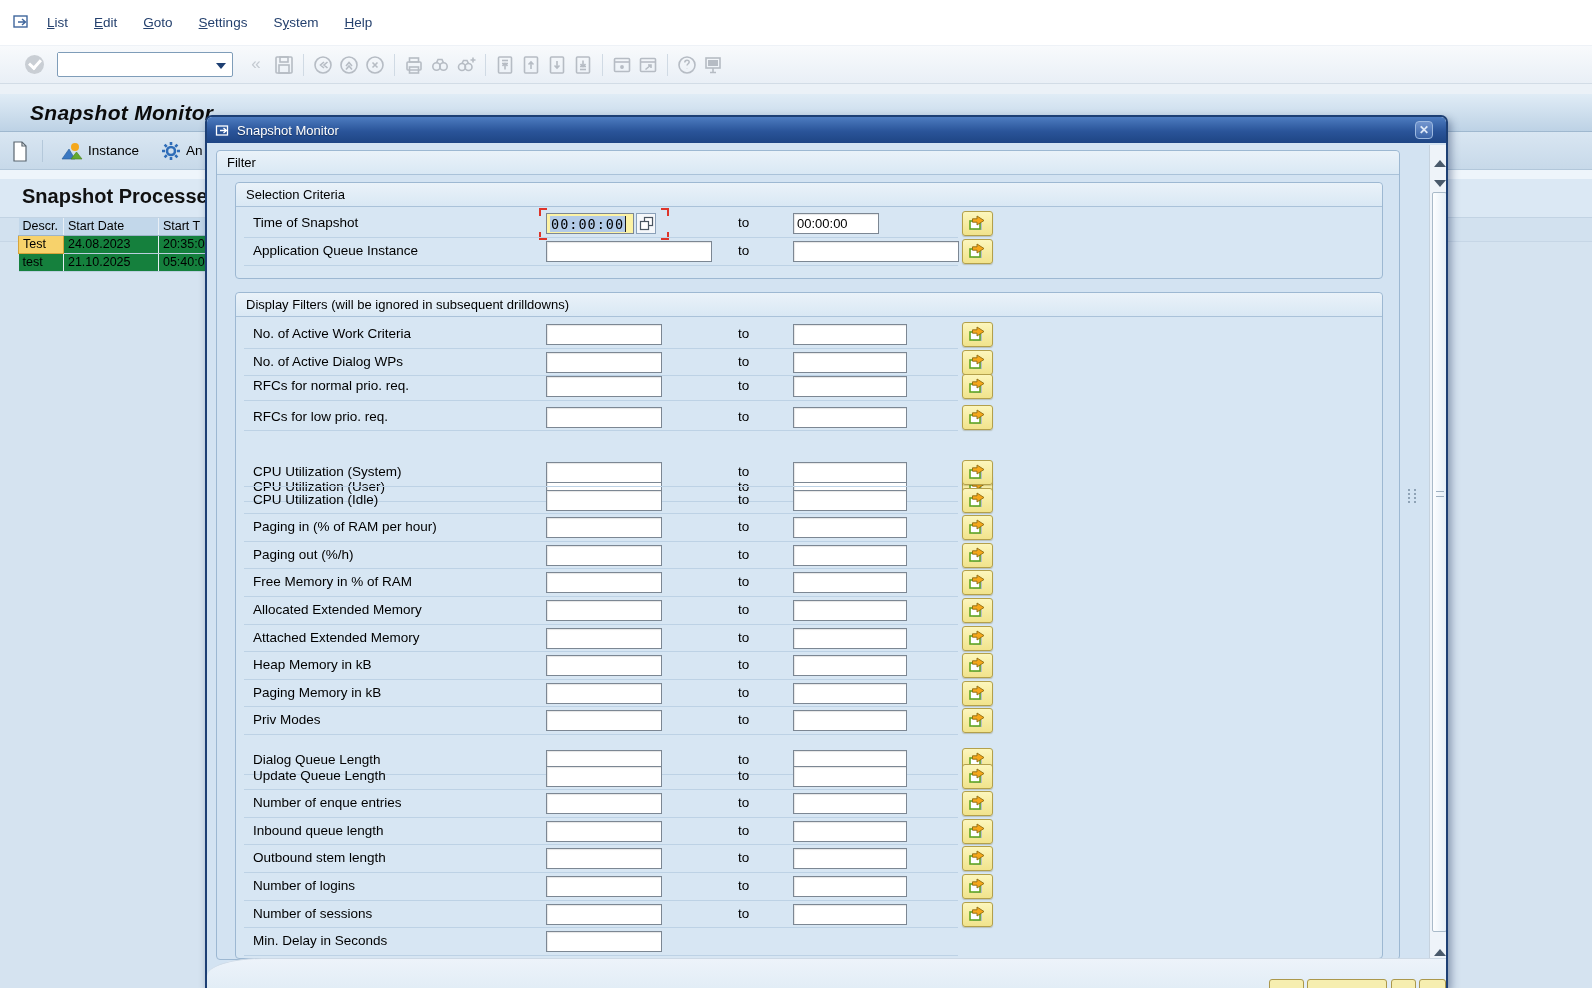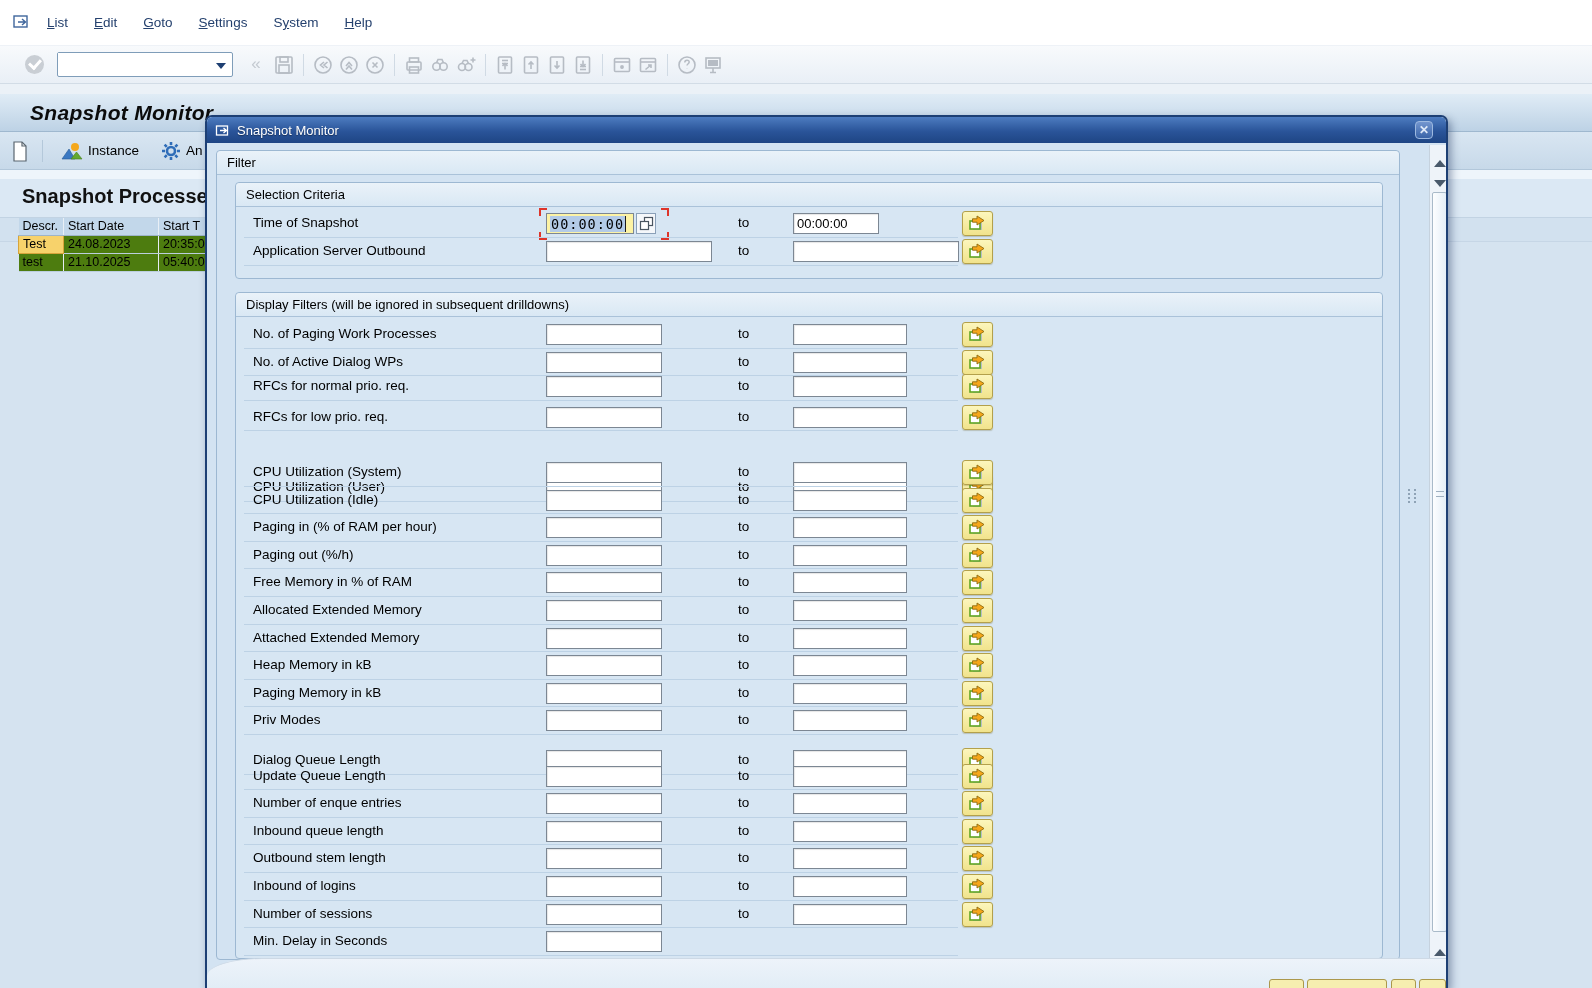--- a/index.html
+++ b/index.html
@@ -39,21 +39,21 @@
   .app-sep { width:1px; height:22px; background:#b4c8da; margin:0 8px 0 12px; }
   #whitebar { position:absolute; left:0; top:86px; width:100%; height:9px; background:#eef5fb; }
   #content { position:absolute; left:0; top:95px; width:100%; bottom:0; background:#d5e3f0; }
   #content .band1 { position:absolute; left:0; top:0; width:100%; height:38px; background:#dbe8f4; }
   #content .hline1 { position:absolute; left:0; top:38px; width:100%; height:1px; background:#c2d3e3; }
   #content .band2 { position:absolute; left:0; top:39px; width:100%; height:23px; background:#d2e1ef; }
   #content .hline2 { position:absolute; left:0; top:62px; width:100%; height:1px; background:#c6d6e6; }
   #list-heading { position:absolute; left:22px; top:6px; font-size:20px; font-weight:600; color:#111; white-space:nowrap; }
   #snap-table { position:absolute; left:18px; top:39px; border-collapse:collapse; font-size:12.5px; }
   #snap-table th { background:#c2d7ea; font-weight:normal; text-align:left; padding:1px 5px 2px 4px; border-right:1px solid #e8eff6; border-bottom:1px solid #9db4c9; white-space:nowrap; }
-  #snap-table td { background:#4d7c0f; padding:1px 5px 2px 4px; border-right:1px solid #e6edf4; border-bottom:1px solid #bccfdf; white-space:nowrap; }
+  #snap-table td { background:#15803d; padding:1px 5px 2px 4px; border-right:1px solid #e6edf4; border-bottom:1px solid #bccfdf; white-space:nowrap; }
   #snap-table td.sel { background:#f7d26b; border:1px solid #d7a43b; }
   #snap-table th:first-child, #snap-table td:first-child { width:44px; }
   #snap-table th:nth-child(2), #snap-table td:nth-child(2) { width:95px; }
   #snap-table th:nth-child(3), #snap-table td:nth-child(3) { width:49px; }
 
   
   #dialog { position:absolute; left:205px; top:115px; width:1243px; height:873px;
     background:#d3e3f2; border:2px solid #1d3f74; border-bottom:none; border-radius:7px 7px 0 0;
     box-shadow:3px 4px 9px rgba(30,50,90,.45); overflow:hidden; }
   #dlg-titlebar { position:absolute; left:0; top:0; width:100%; height:26px;
@@ -342,40 +342,40 @@
           <input class="f-in" value="00:00:00" style="left: 557px; width: 86px;">
           <div class="msel-btn">
             <svg width="21" height="17" viewBox="0 0 21 17">
   <rect x="6" y="8" width="9" height="7" fill="#b9bec5"></rect>
   <rect x="3" y="6" width="10" height="8" fill="#ffffff" stroke="#61a521" stroke-width="1.6"></rect>
   <path d="M10 1l7 4.5L10 10V7.2H5.5V3.8H10z" fill="#f6a71b" stroke="#8f6b10" stroke-width="0.9"></path>
             </svg>
           </div>
         </div>
         <div class="f-row" style="top: 55px;">
-          <div class="f-label">Application Server Outbound</div>
+          <div class="f-label">Application Queue Instance</div>
           <input class="f-in" style="left: 310px; width: 166px;">
           <span class="f-to">to</span>
           <input class="f-in" style="left: 557px; width: 166px;">
           <div class="msel-btn">
             <svg width="21" height="17" viewBox="0 0 21 17">
   <rect x="6" y="8" width="9" height="7" fill="#b9bec5"></rect>
   <rect x="3" y="6" width="10" height="8" fill="#ffffff" stroke="#61a521" stroke-width="1.6"></rect>
   <path d="M10 1l7 4.5L10 10V7.2H5.5V3.8H10z" fill="#f6a71b" stroke="#8f6b10" stroke-width="0.9"></path>
             </svg>
           </div>
         </div>
       </div>
   </div>
 
   <div class="groupbox" id="grp-dispfilt">
     <div class="group-head">Display Filters (will be ignored in subsequent drilldowns)</div>
     <div id="df-rows">
         <div class="f-row" style="top: 28px;">
-          <div class="f-label">No. of Paging Work Processes</div>
+          <div class="f-label">No. of Active Work Criteria</div>
           <input class="f-in" style="left: 310px; width: 116px;">
           <span class="f-to">to</span>
           <input class="f-in" style="left: 557px; width: 114px;">
           <div class="msel-btn">
             <svg width="21" height="17" viewBox="0 0 21 17">
   <rect x="6" y="8" width="9" height="7" fill="#b9bec5"></rect>
   <rect x="3" y="6" width="10" height="8" fill="#ffffff" stroke="#61a521" stroke-width="1.6"></rect>
   <path d="M10 1l7 4.5L10 10V7.2H5.5V3.8H10z" fill="#f6a71b" stroke="#8f6b10" stroke-width="0.9"></path>
             </svg>
           </div>
@@ -621,21 +621,21 @@
           <input class="f-in" style="left: 557px; width: 114px;">
           <div class="msel-btn">
             <svg width="21" height="17" viewBox="0 0 21 17">
   <rect x="6" y="8" width="9" height="7" fill="#b9bec5"></rect>
   <rect x="3" y="6" width="10" height="8" fill="#ffffff" stroke="#61a521" stroke-width="1.6"></rect>
   <path d="M10 1l7 4.5L10 10V7.2H5.5V3.8H10z" fill="#f6a71b" stroke="#8f6b10" stroke-width="0.9"></path>
             </svg>
           </div>
         </div>
         <div class="f-row" style="top: 580px;">
-          <div class="f-label">Inbound of logins</div>
+          <div class="f-label">Number of logins</div>
           <input class="f-in" style="left: 310px; width: 116px;">
           <span class="f-to">to</span>
           <input class="f-in" style="left: 557px; width: 114px;">
           <div class="msel-btn">
             <svg width="21" height="17" viewBox="0 0 21 17">
   <rect x="6" y="8" width="9" height="7" fill="#b9bec5"></rect>
   <rect x="3" y="6" width="10" height="8" fill="#ffffff" stroke="#61a521" stroke-width="1.6"></rect>
   <path d="M10 1l7 4.5L10 10V7.2H5.5V3.8H10z" fill="#f6a71b" stroke="#8f6b10" stroke-width="0.9"></path>
             </svg>
           </div>

